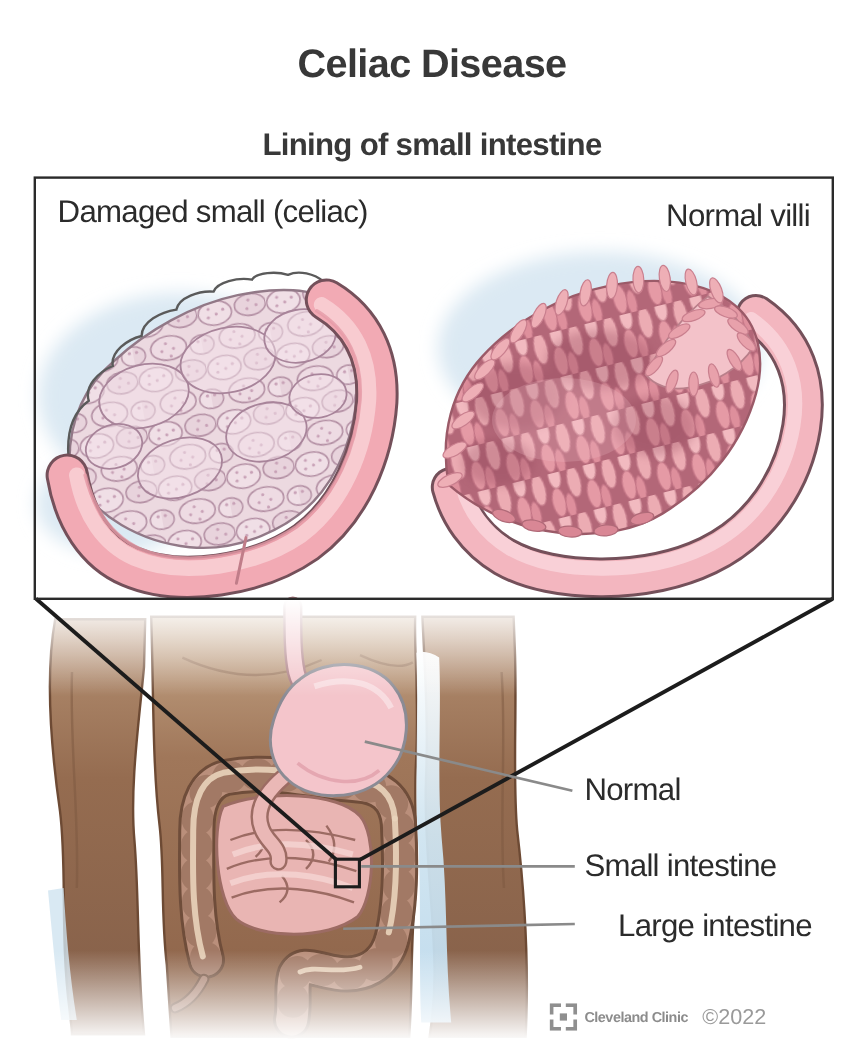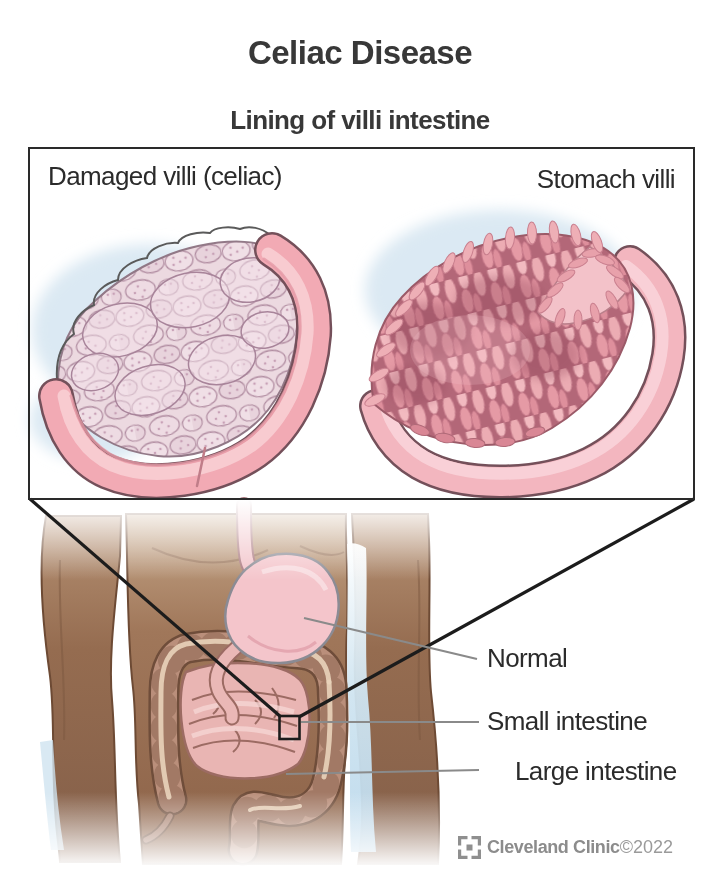--- a/index.html
+++ b/index.html
@@ -27,22 +27,22 @@
   .box-label.right{right:18px;top:15px;}
   .organ-label{
     position:absolute;left:487px;font-size:26px;color:#2b2b2b;letter-spacing:-.6px;white-space:nowrap;
   }
   .organ-label.stomach{top:643px;}
   .organ-label.small{top:706px;font-weight:400;}
   .organ-label.large{top:756px;margin-left:28px;}
   .footer{
     position:absolute;left:458px;top:836px;display:flex;align-items:center;
   }
-  .brand{font-size:18px;font-weight:700;color:#8c8c8c;letter-spacing:-.4px;margin-left:6px;white-space:nowrap;}
-  .year{font-size:18px;font-weight:400;color:#9a9a9a;margin-left:0;white-space:nowrap;}
+  .brand{font-size:12px;font-weight:700;color:#8c8c8c;letter-spacing:-.4px;margin-left:6px;white-space:nowrap;}
+  .year{font-size:18px;font-weight:400;color:#9a9a9a;margin-left:12px;white-space:nowrap;}
 </style>
 </head>
 <body>
 
 <div class="stage">
 
   <svg class="art" width="720" height="887" viewBox="0 0 720 887">
     <defs>
       <filter id="soft" x="-40%" y="-40%" width="180%" height="180%">
           <feGaussianBlur stdDeviation="7"></feGaussianBlur>
@@ -275,25 +275,25 @@
     </g>
 
     <g fill="none" stroke="#8a8a8a" stroke-width="2.2">
       <path d="M 304,618 L 477,659"></path>
       <path d="M 301,722 L 479,722"></path>
       <path d="M 286,774 L 479,770"></path>
     </g>
   </svg>
 
   <div class="title">Celiac Disease</div>
-  <div class="subtitle">Lining of villi intestine</div>
+  <div class="subtitle">Lining of small intestine</div>
 
   <div class="villi-box">
-    <div class="box-label left">Damaged villi (celiac)</div>
-    <div class="box-label right">Stomach villi</div>
+    <div class="box-label left">Damaged small (celiac)</div>
+    <div class="box-label right">Normal villi</div>
   </div>
 
   <div class="organ-label stomach">Normal</div>
   <div class="organ-label small">Small intestine</div>
   <div class="organ-label large">Large intestine</div>
 
   <div class="footer">
     <svg width="23" height="23" viewBox="0 0 23 23">
       <g fill="#8f8f8f">
         <path d="M0,0 h9.5 v3.2 h-6.3 v6.3 h-3.2 Z"></path>

